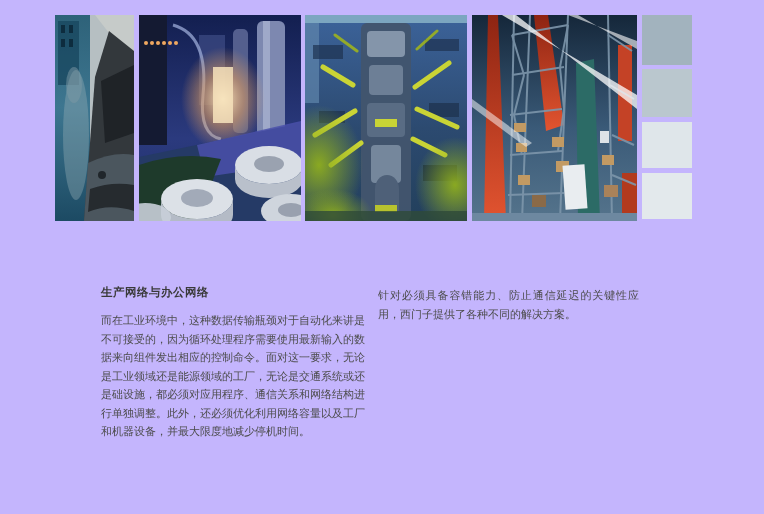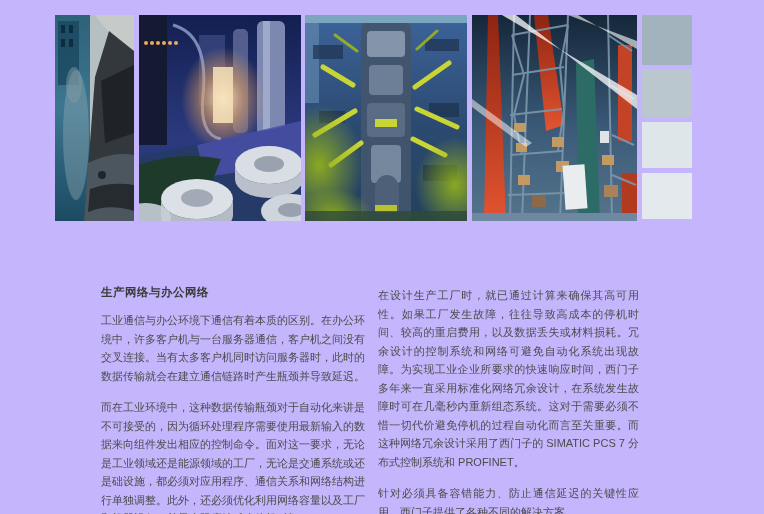--- a/index.html
+++ b/index.html
@@ -248,22 +248,20 @@
     </div>
 
     <div class="tile tile-1" style="background: rgb(162, 179, 190);"></div>
     <div class="tile tile-2" style="background: rgb(186, 199, 206);"></div>
     <div class="tile tile-3" style="background: rgb(223, 230, 234);"></div>
     <div class="tile tile-4" style="background: rgb(227, 233, 236);"></div>
   </div>
 
   <div class="col col-left">
     <h3>生产网络与办公网络</h3>
-    <p>工业通信与办公环境下通信有着本质的区别。在办公环境中，许多客户机与一台服务器通信，客户机之间没有交叉连接。当有太多客户机同时访问服务器时，此时的数据传输就会在建立通信链路时产生瓶颈并导致延迟。</p>
     <p>而在工业环境中，这种数据传输瓶颈对于自动化来讲是不可接受的，因为循环处理程序需要使用最新输入的数据来向组件发出相应的控制命令。面对这一要求，无论是工业领域还是能源领域的工厂，无论是交通系统或还是础设施，都必须对应用程序、通信关系和网络结构进行单独调整。此外，还必须优化利用网络容量以及工厂和机器设备，并最大限度地减少停机时间。</p>
   </div>
 
   <div class="col col-right">
-    <p>在设计生产工厂时，就已通过计算来确保其高可用性。如果工厂发生故障，往往导致高成本的停机时间、较高的重启费用，以及数据丢失或材料损耗。冗余设计的控制系统和网络可避免自动化系统出现故障。为实现工业企业所要求的快速响应时间，西门子多年来一直采用标准化网络冗余设计，在系统发生故障时可在几毫秒内重新组态系统。这对于需要必须不惜一切代价避免停机的过程自动化而言至关重要。而这种网络冗余设计采用了西门子的 SIMATIC PCS 7 分布式控制系统和 PROFINET。</p>
     <p>针对必须具备容错能力、防止通信延迟的关键性应用，西门子提供了各种不同的解决方案。</p>
   </div>
 
 </div>
 
 </body></html>

